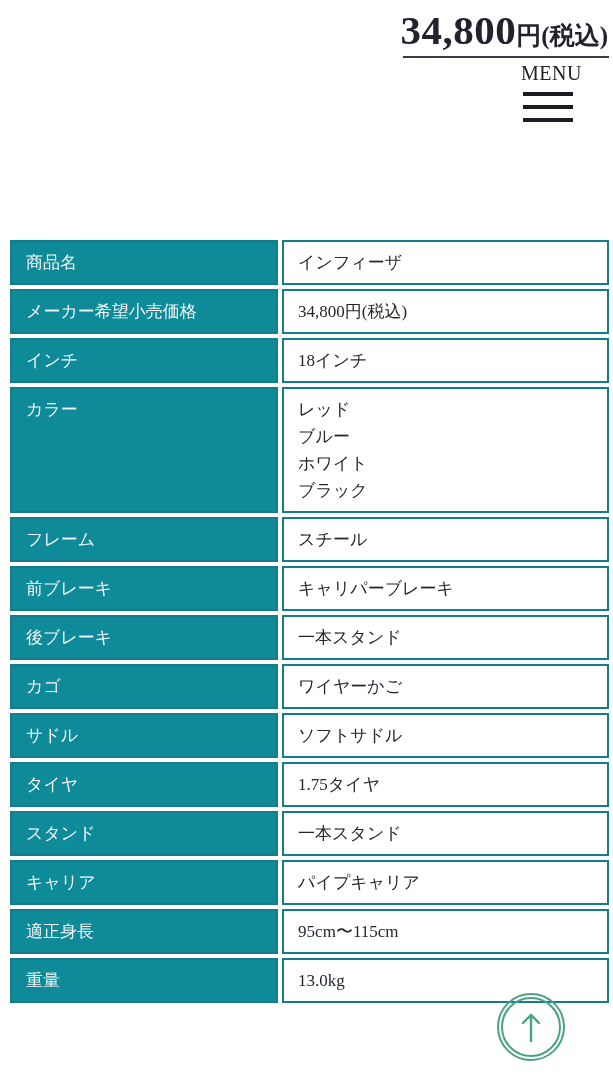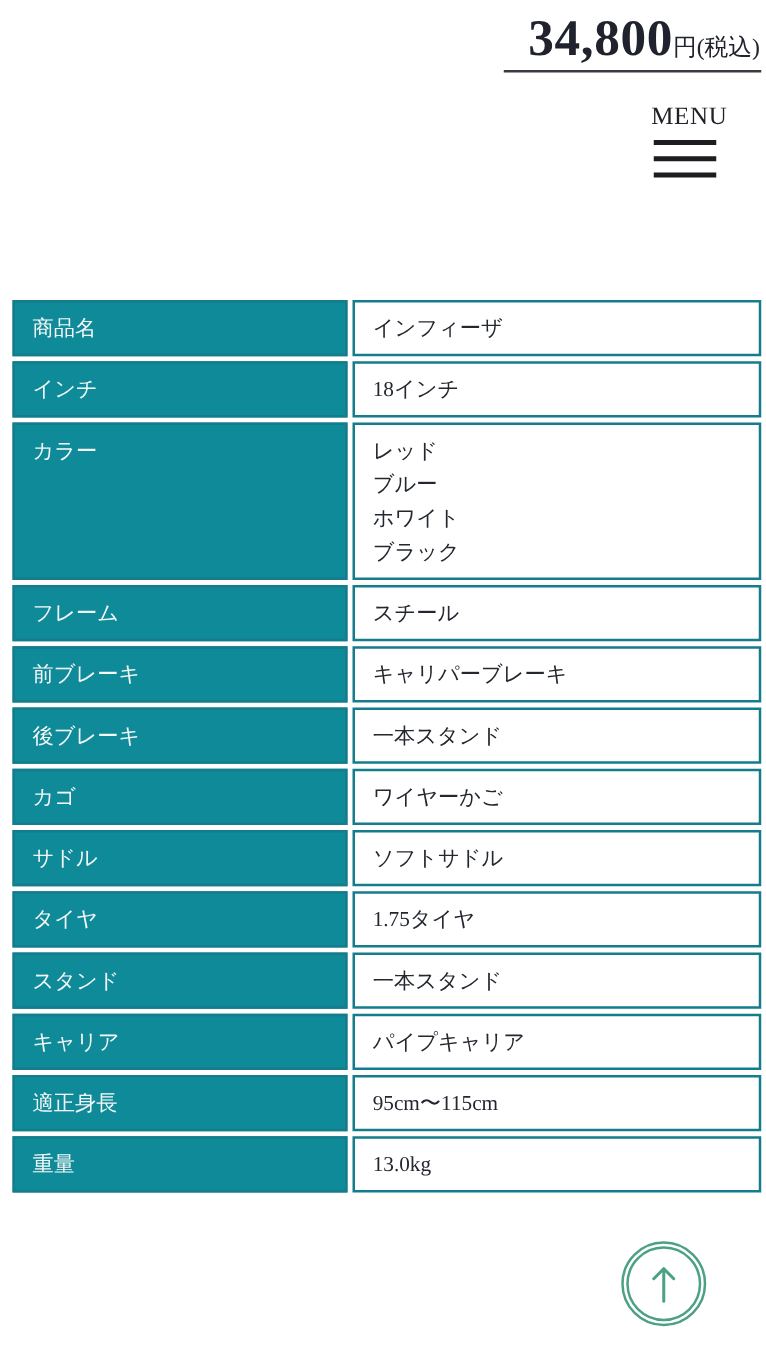--- a/index.html
+++ b/index.html
@@ -14,21 +14,21 @@
   
   .price-block {
     position: absolute;
     top: 6px;
     right: 5px;
     text-align: right;
     color: #20232d;
     white-space: nowrap;
   }
   .price-amount { font-size: 41px; font-weight: 600; letter-spacing: 0.5px; }
-  .price-suffix { font-size: 19px; font-weight: 400; }
+  .price-suffix { font-size: 25px; font-weight: 700; }
   .price-underline {
     position: absolute;
     top: 56px;
     right: 4px;
     width: 206px;
     height: 2px;
     background: #383b42;
   }
   .menu-button {
     position: absolute;
@@ -39,21 +39,20 @@
     border: none;
     cursor: pointer;
     text-align: center;
     font-family: "Liberation Serif", "DejaVu Serif", serif;
   }
   .menu-label {
     display: block;
     font-size: 20px;
     color: #202227;
     letter-spacing: 0.5px;
-    margin-top: 20px;
   }
   .hamburger-icon { display: block; margin-top: 7px; }
   .hamburger-icon i {
     display: block;
     width: 50px;
     height: 4px;
     margin: 0 auto 9px auto;
     background: #1c1d20;
   }
   .hamburger-icon i:last-child { margin-bottom: 0; }
@@ -134,20 +133,24 @@
   </span>
 </button>
 
 <table class="spec-table">
   <tbody>
   <tr>
     <th><span>商品名</span></th>
     <td><span>インフィーザ</span></td>
   </tr>
 
+  <tr>
+    <th><span>メーカー希望小売価格</span></th>
+    <td><span>34,800円(税込)</span></td>
+  </tr>
 
   <tr>
     <th><span>インチ</span></th>
     <td><span>18インチ</span></td>
   </tr>
 
   <tr>
     <th><span>カラー</span></th>
     <td><span>レッド
 ブルー

